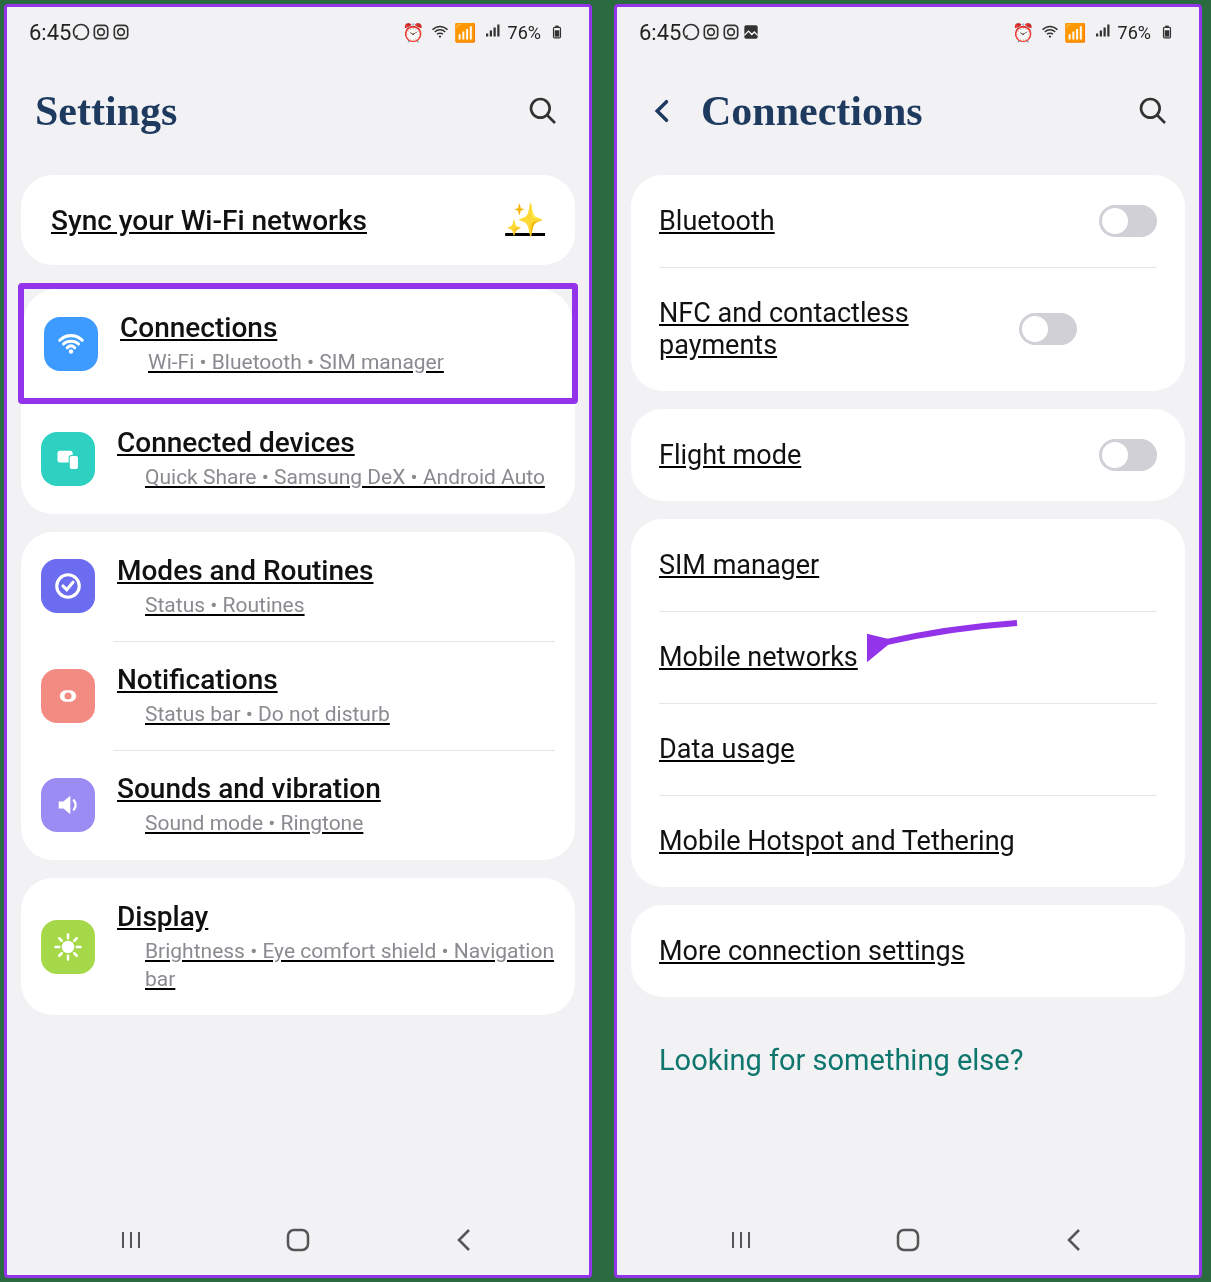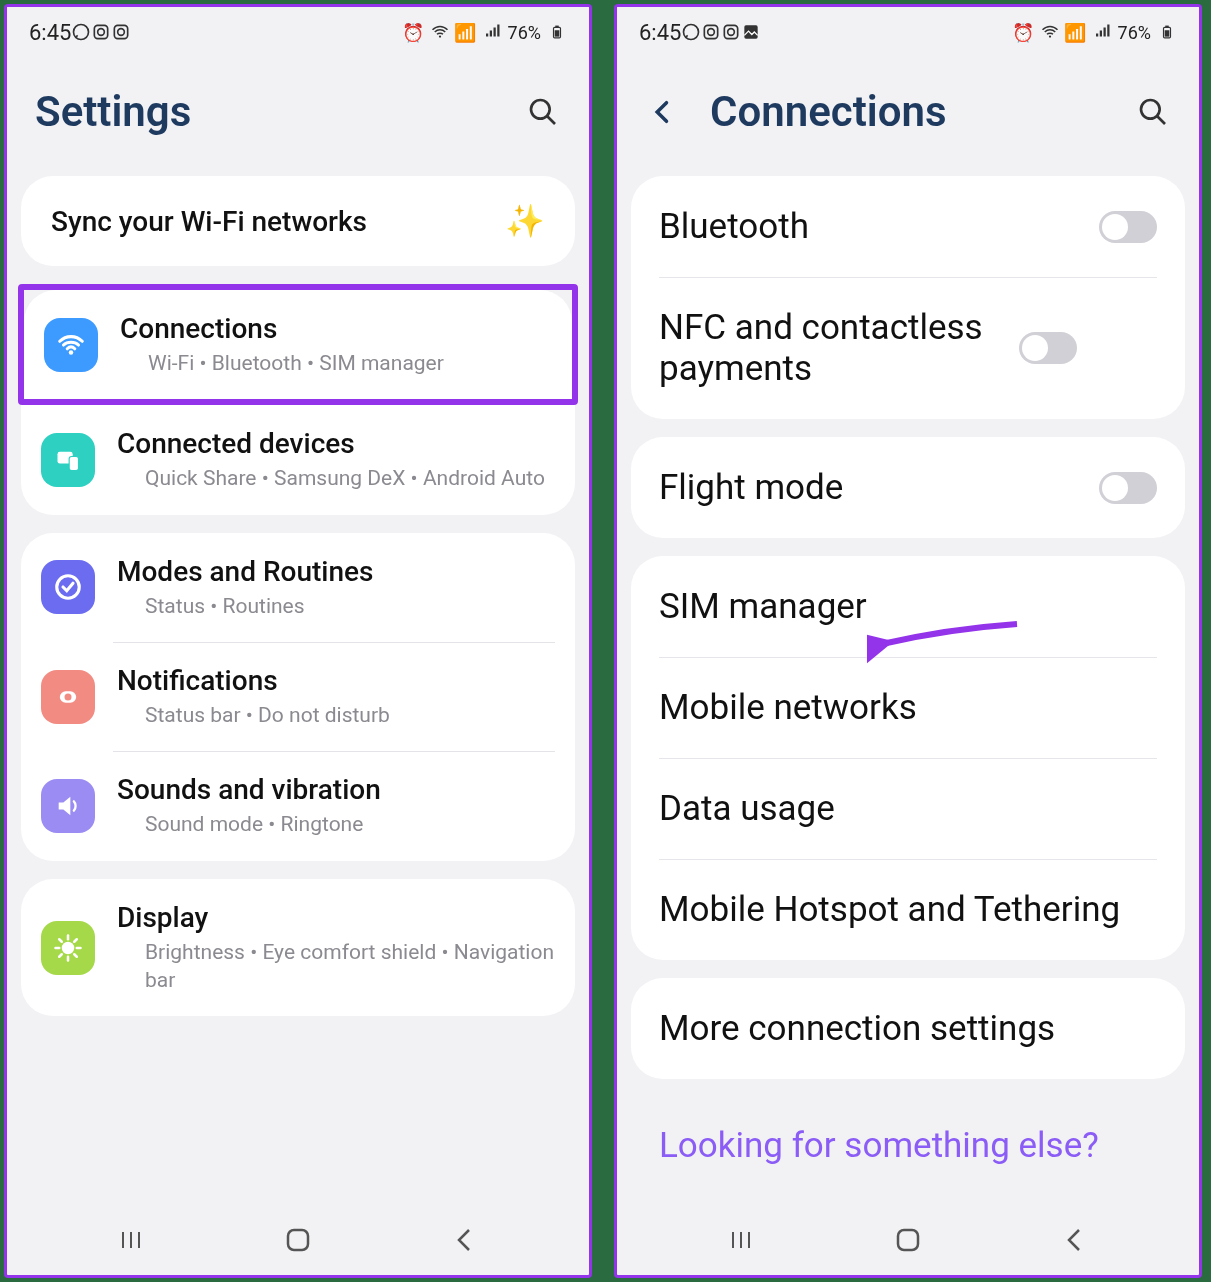--- a/index.html
+++ b/index.html
@@ -33,35 +33,37 @@
     color: #222;
     background: #f2f2f5;
   }
   .status-left { display: flex; align-items: center; gap: 0; }
   .status-right { display: flex; align-items: center; gap: 6px; font-size: 18px; }
   .sicon { width: 20px; height: 20px; display: inline-flex; align-items:center; justify-content:center; }
   .header {
     display: flex;
     align-items: center;
     padding: 30px 28px 40px 28px;
-    gap: 29px;
+    gap: 20px;
+    font-family: Liberation Serif, serif;
   }
   .header-title {
     font-size: 42px;
     font-weight: 600;
     color: #1e3a5f;
     flex: 1;
   }
   .back-btn, .search-btn { width: 36px; height: 36px; display:flex; align-items:center; justify-content:center; }
   .content { flex: 1; overflow: hidden; padding: 0 14px; }
   .card {
     background: #fff;
     border-radius: 32px;
     margin-bottom: 18px;
     overflow: hidden;
+    text-decoration: underline;
   }
   .sync-row {
     display:flex; align-items:center; padding: 26px 30px;
     font-size: 28px; font-weight: 500; color: #111;
   }
   .sparkle { margin-left:auto; font-size: 32px; }
   .row {
     display: flex;
     align-items: center;
     padding: 22px 20px;
@@ -88,29 +90,29 @@
   .highlight-box .card { margin-bottom:0; border-radius: 32px 32px 0 0; }
   
   .crow {
     display:flex; align-items:center;
     padding: 30px 28px;
     position:relative;
   }
   .crow + .crow::before {
     content:""; position:absolute; top:0; left:28px; right:28px; height:1px; background:#e6e6ea;
   }
-  .crow-title { font-size: 35px; color:#111; flex:1; }
+  .crow-title { font-size: 27px; color:#111; flex:1; }
   .toggle {
     width: 58px; height: 32px; border-radius: 16px; background:#d0d0d6; position:relative;
     flex-shrink:0;
   }
   .toggle::after {
     content:""; position:absolute; left:3px; top:3px; width:26px; height:26px; border-radius:50%; background:#fff;
   }
-  .looking { padding: 28px 28px 10px; font-size: 35px; color:#8b5cf6; }
+  .looking { padding: 28px 28px 10px; font-size: 29px; color:#0f766e; }
   .navbar {
     height: 70px; display:flex; align-items:center; justify-content:space-around;
     padding: 0 40px;
   }
   .nav-btn { width:40px; height:40px; display:flex; align-items:center; justify-content:center; }
   .arrow-annot {
     position:absolute;
     width: 160px; height: 50px;
     pointer-events:none;
   }

